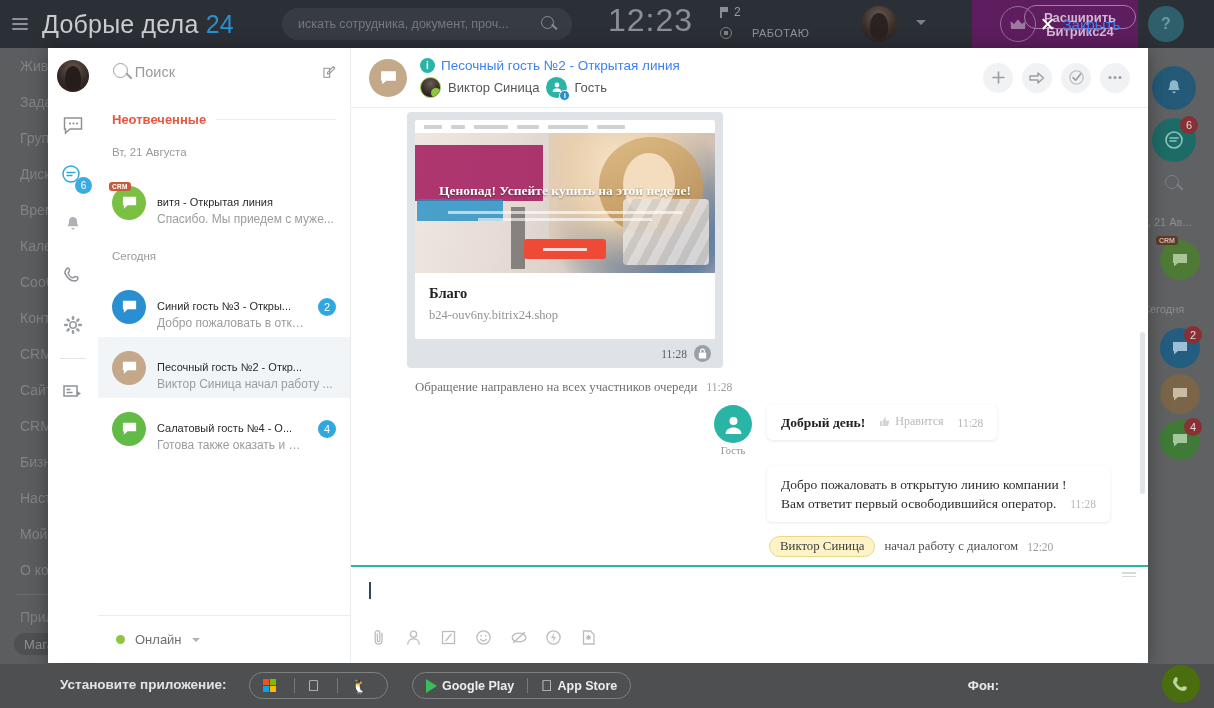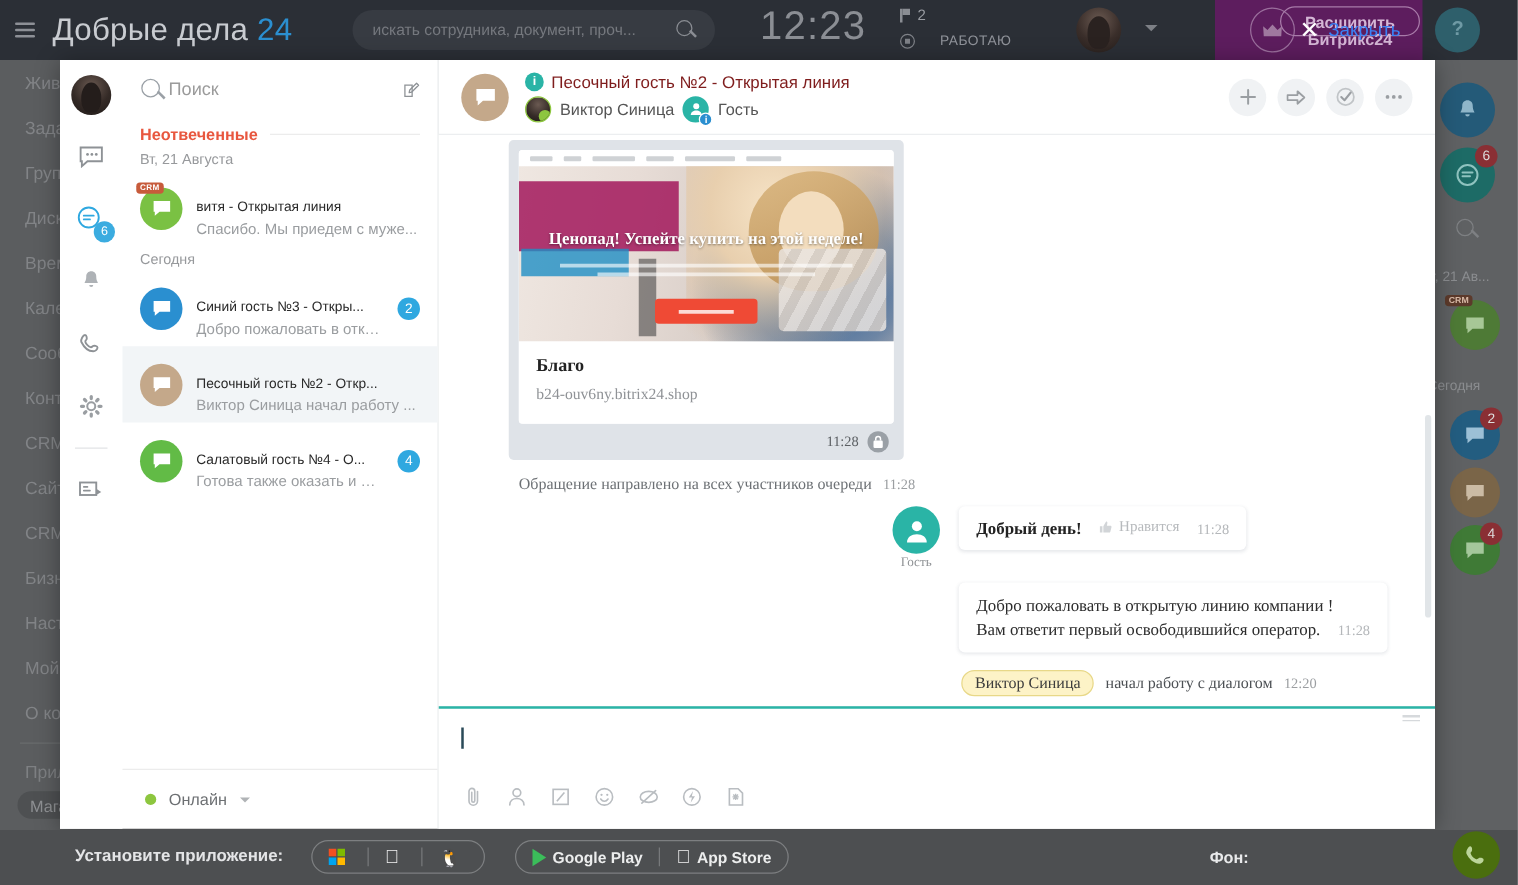--- a/index.html
+++ b/index.html
@@ -125,21 +125,21 @@
   
   .iconcol { width:50px; background:#fff; display:flex; flex-direction:column; align-items:center; padding-top:12px; }
   .iconcol .me { width:32px;height:32px;border-radius:50%;overflow:hidden;
      background: radial-gradient(circle at 50% 30%, #6b5a52 0%, #342a26 55%, #201a18 100%); position:relative; }
   .iconcol .me::after{content:'';position:absolute;left:8px;top:6px;width:16px;height:24px;border-radius:50% 50% 40% 40%;background:#241d1b;}
   .iconcol .ic { width:34px;height:34px;margin-top:16px; display:flex;align-items:center;justify-content:center; position:relative; }
   .iconcol .hr { width:26px;height:1px;background:#e2e4e6;margin-top:16px; }
   .ic-badge{position:absolute;right:-2px;bottom:-2px;min-width:17px;height:17px;border-radius:9px;background:#3bace0;color:#fff;font-size:10px;display:flex;align-items:center;justify-content:center;}
 
   
-  .chatlist { width:253px; border-right:1px solid #e9ebed; display:flex; flex-direction:column; }
+  .chatlist { width:253px; border-right:1px solid #e9ebed; display:flex; flex-direction:column;gap:12px; }
   .cl-search { height:48px; display:flex; align-items:center; padding:0 14px; }
   .cl-search .mg { width:20px;height:20px;position:relative;margin-right:10px; }
   .cl-search .mg::before{content:'';position:absolute;left:1px;top:1px;width:13px;height:13px;border:1.8px solid #9aa0a6;border-radius:50%;}
   .cl-search .mg::after{content:'';position:absolute;left:13px;top:13px;width:8px;height:1.8px;background:#9aa0a6;transform:rotate(45deg);}
   .cl-search input{flex:1;border:0;outline:none;font-size:14.5px;color:#4a4a4a;font-family:inherit;}
   .cl-search input::placeholder{color:#9b9b9b;}
   .compose-ic { width:22px;height:22px; }
 
   .sect-unans { padding: 4px 14px 2px; display:flex; align-items:center; gap:10px; }
   .sect-unans .t { color:#e8573f; font-size:13px; font-weight:bold; white-space:nowrap; }
@@ -160,21 +160,21 @@
   .cl-foot .onl { font-size:13px; color:#6d7073; }
   .cl-foot .car { width:0;height:0;border-left:4px solid transparent;border-right:4px solid transparent;border-top:4px solid #b0b3b6; }
 
   
   .conv { flex:1; display:flex; flex-direction:column; min-width:0; }
   .conv-head { height:60px; border-bottom:1px solid #eceef0; display:flex; align-items:center; padding:0 18px; gap:13px; }
   .conv-head .bigava { width:38px;height:38px;border-radius:50%;background:#c4a88a;display:flex;align-items:center;justify-content:center; }
   .ch-lines { flex:1; min-width:0; }
   .ch-l1 { display:flex; align-items:center; gap:6px; }
   .iinfo { width:15px;height:15px;border-radius:50%;background:#2ab4a6;color:#fff;font-size:10px;font-weight:bold;display:flex;align-items:center;justify-content:center; }
-  .ch-title { font-size:13.5px; color:#7f1d1d; }
+  .ch-title { font-size:13.5px; color:#3b82f6; }
   .ch-l2 { display:flex; align-items:center; gap:7px; margin-top:4px; }
   .mini-ava { width:21px;height:21px;border-radius:50%;border:1.6px solid #8dc63f; position:relative; overflow:hidden;
       background: radial-gradient(circle at 50% 30%, #6b5a52 0%, #342a26 60%, #1f1917 100%); }
   .mini-ava .home{position:absolute;right:-1px;bottom:-1px;width:10px;height:10px;border-radius:50%;background:#8dc63f;}
   .ch-name { font-size:13px; color:#555; }
   .guest-ava { width:21px;height:21px;border-radius:50%;background:#2ab4a6; position:relative; display:flex;align-items:center;justify-content:center;}
   .guest-ava .gi{position:absolute;right:-3px;bottom:-3px;width:11px;height:11px;border-radius:50%;background:#2a8fd0;color:#fff;font-size:8px;font-weight:bold;display:flex;align-items:center;justify-content:center;border:1.5px solid #fff;}
   .ch-guest { font-size:13px; color:#555; }
   .head-acts { display:flex; gap:9px; }
   .circ-btn { width:30px;height:30px;border-radius:50%;background:#f0f2f4;display:flex;align-items:center;justify-content:center; }

